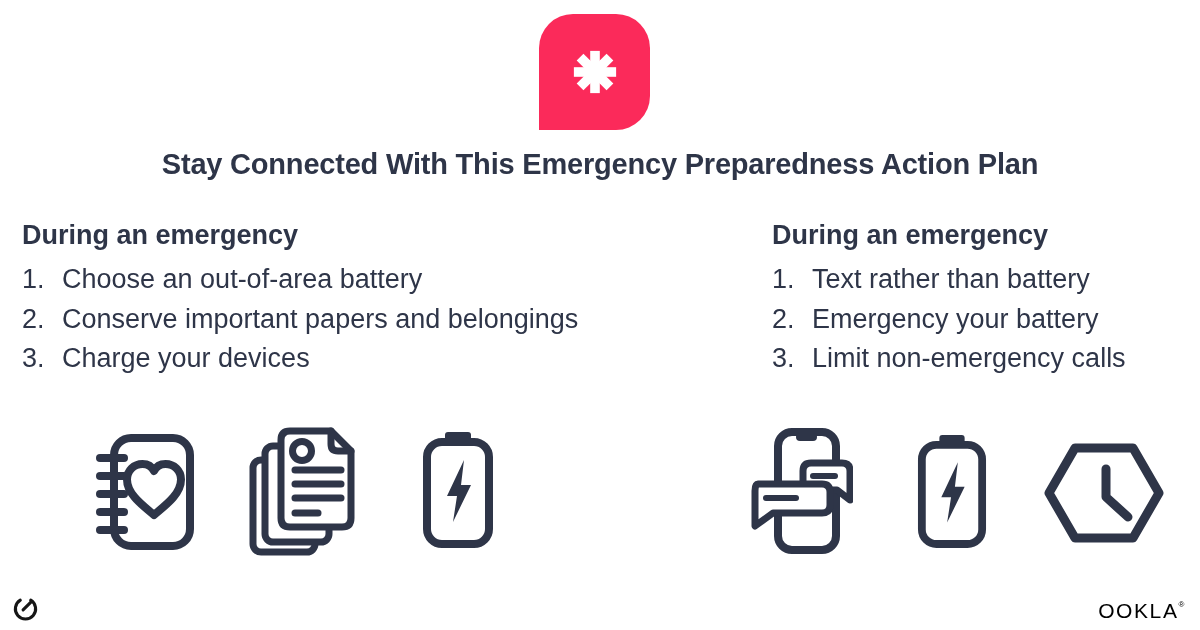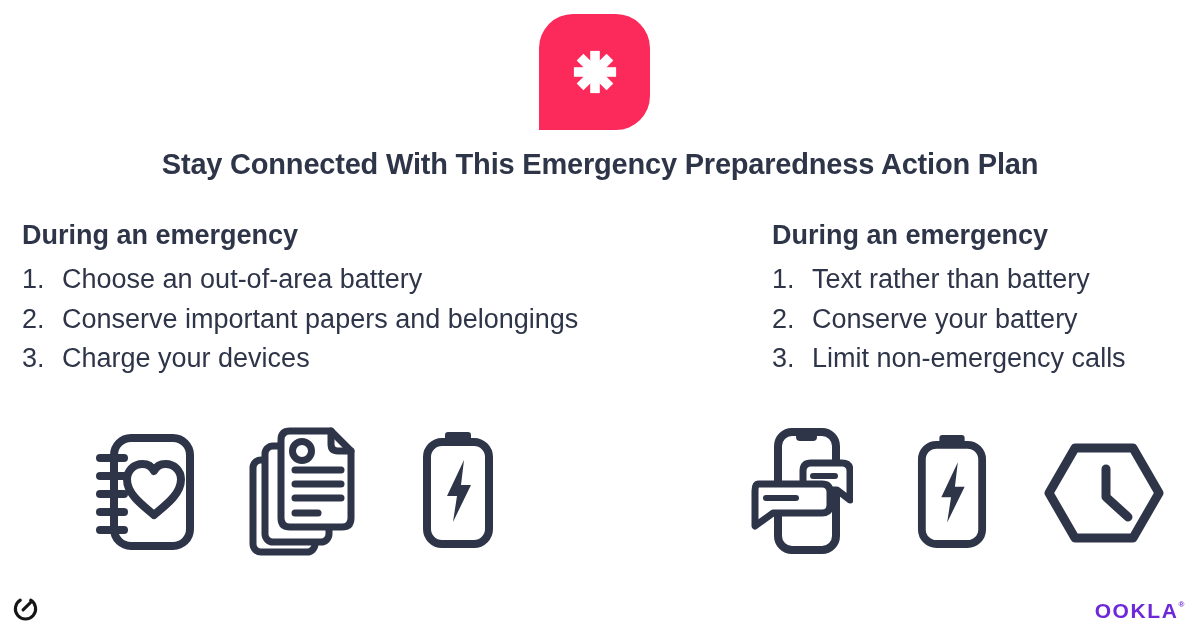--- a/index.html
+++ b/index.html
@@ -78,23 +78,23 @@
   }
   .speedtest sup, .ookla sup {
     font-size: 8px;
     vertical-align: top;
     position: relative; top: 1px;
   }
   .ookla {
     position: absolute;
     right: 14px; top: 599px;
     font-size: 21px;
-    font-weight: 700;
+    font-weight: 400;
     letter-spacing: 1.6px;
-    color: #6d28d9;
+    color: #000000;
     cursor: pointer;
     margin-left: 24px;
   }
 </style>
 </head>
 <body>
 
 <div class="canvas">
 
   <div class="badge">
@@ -127,21 +127,21 @@
   </section>
 
   <section class="col col-during">
     <h2>During an emergency</h2>
     <div class="li">
       <span class="num">1.</span>
       <span class="txt">Text rather than battery</span>
     </div>
     <div class="li">
       <span class="num">2.</span>
-      <span class="txt">Conserve your battery</span>
+      <span class="txt">Emergency your battery</span>
     </div>
     <div class="li">
       <span class="num">3.</span>
       <span class="txt">Limit non-emergency calls</span>
     </div>
   </section>
 
   <div class="icn icn-notebook">
     <svg viewBox="0 0 106 122" fill="none" stroke="#2E3548" stroke-width="8" stroke-linecap="round" stroke-linejoin="round" aria-hidden="true">
       <rect x="22" y="7" width="76" height="108" rx="17"></rect>

